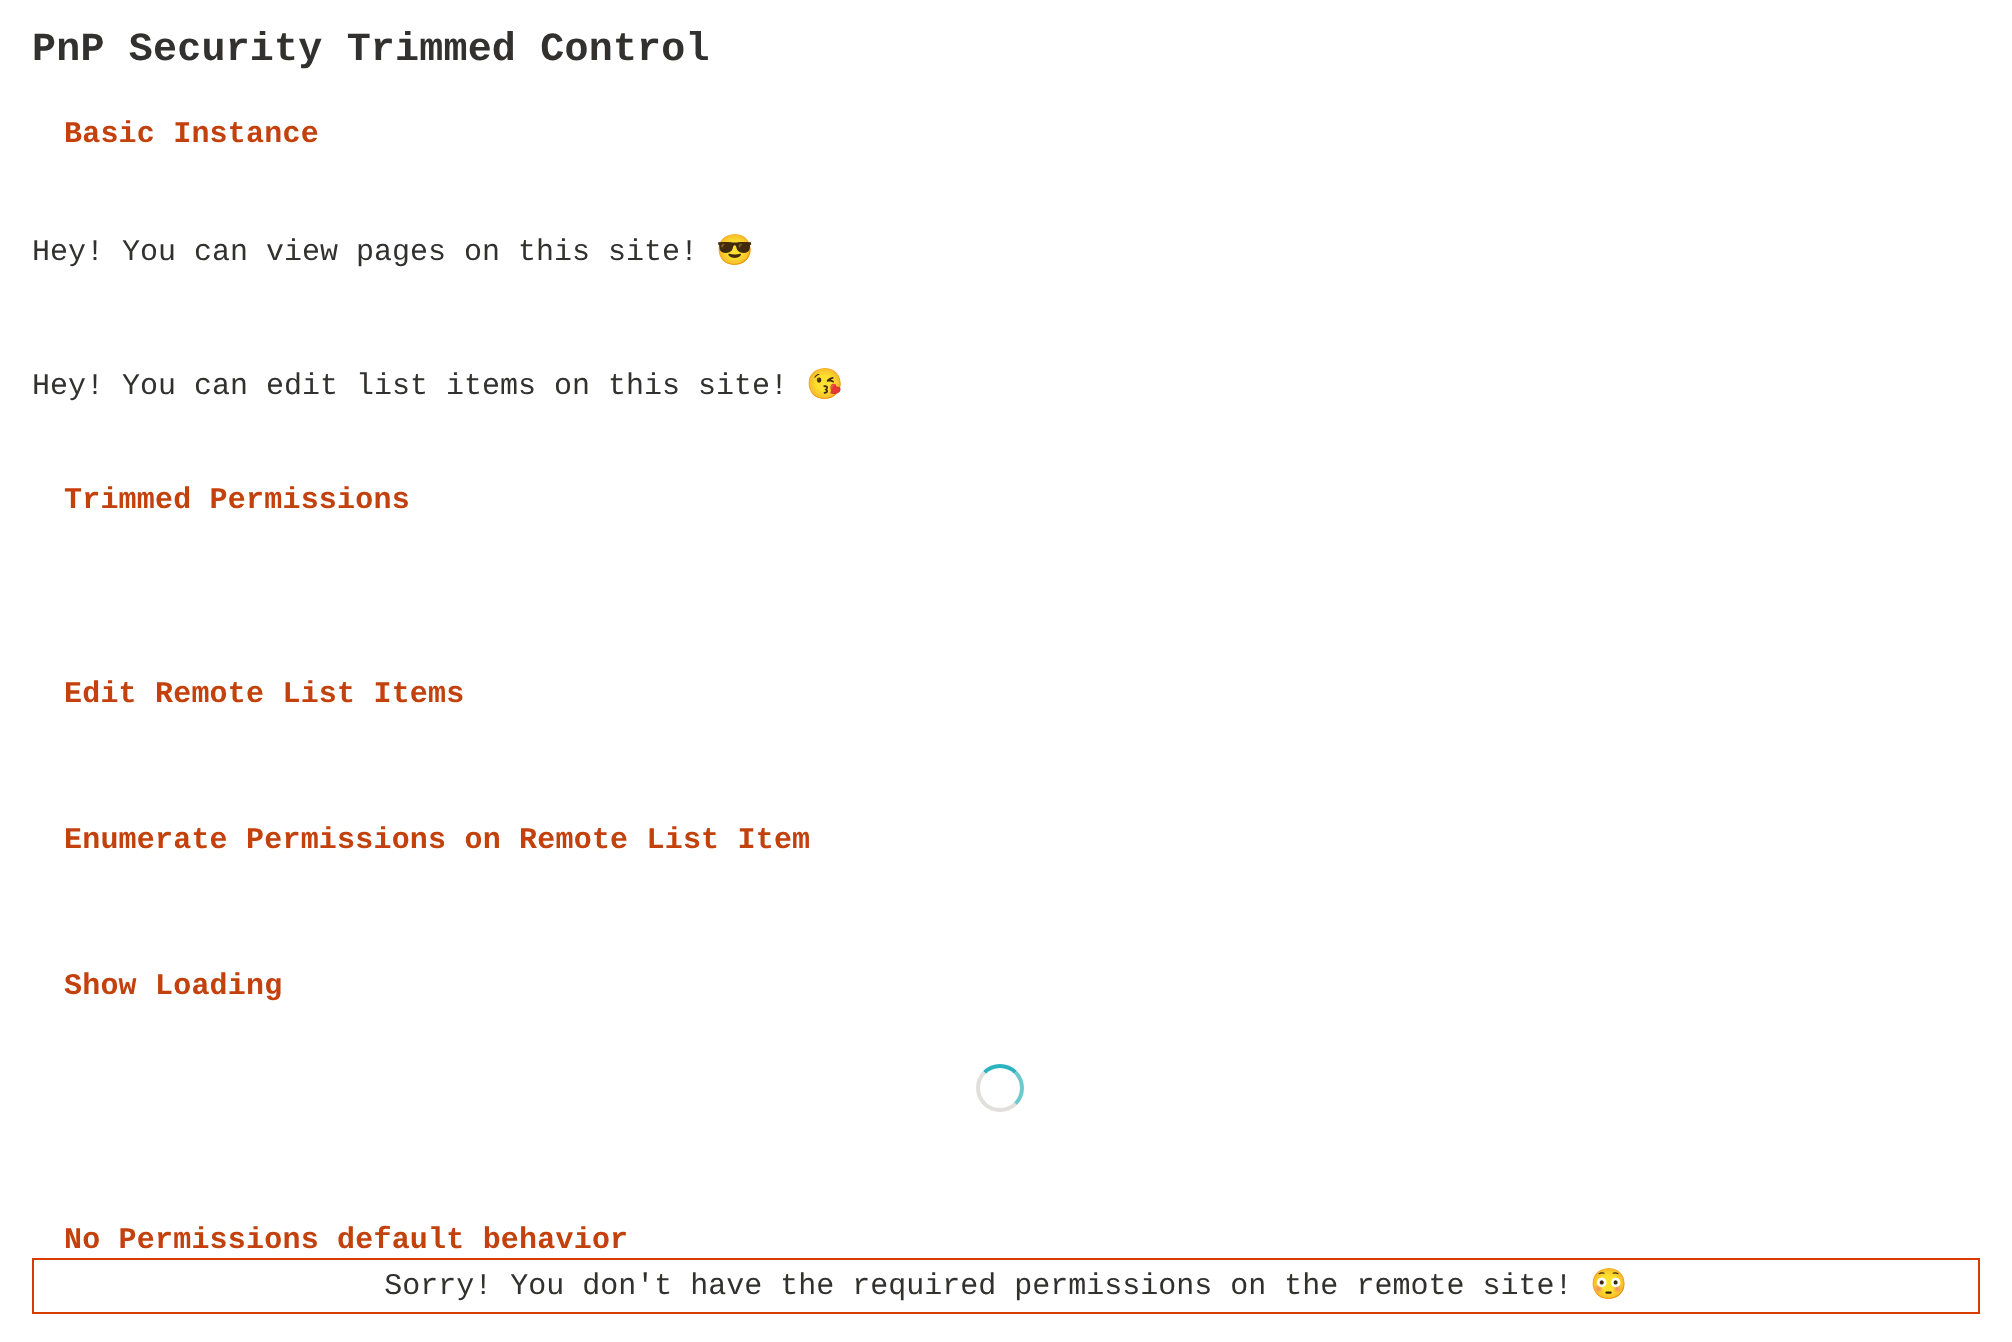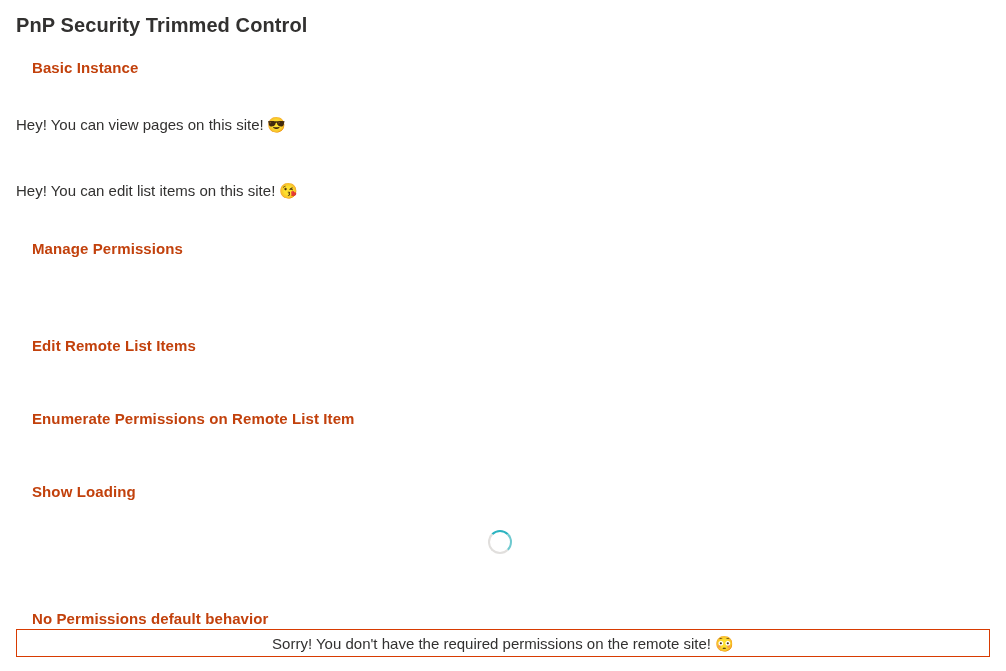--- a/index.html
+++ b/index.html
@@ -13,20 +13,21 @@
     font-family: "Liberation Sans", sans-serif;
     color: #323130;
     overflow: hidden;
   }
   .page {
     padding: 14px 16px 0 16px;
     box-sizing: border-box;
     width: 1006px;
     height: 671px;
     position: relative;
+    font-family: Liberation Mono, monospace;
   }
   .page-title {
     font-size: 20px;
     font-weight: bold;
     color: #323130;
     margin: 0 0 22px 0;
     letter-spacing: 0.1px;
   }
   .section-heading {
     font-size: 15px;
@@ -94,21 +95,21 @@
   </div>
   <div class="sp-2"></div>
 
   <div class="block">
     <div class="sp-1"></div>
     <div class="section-text">Hey! You can edit list items on this site! 😘</div>
   </div>
   <div class="sp-2"></div>
 
   <div class="block">
-    <div class="section-heading">Manage Permissions</div>
+    <div class="section-heading">Trimmed Permissions</div>
   </div>
   <div class="sp-2"></div>
 
   <div class="sp-2"></div>
 
   <div class="block">
     <div class="section-heading">Edit Remote List Items</div>
   </div>
   <div class="sp-2"></div>
 

